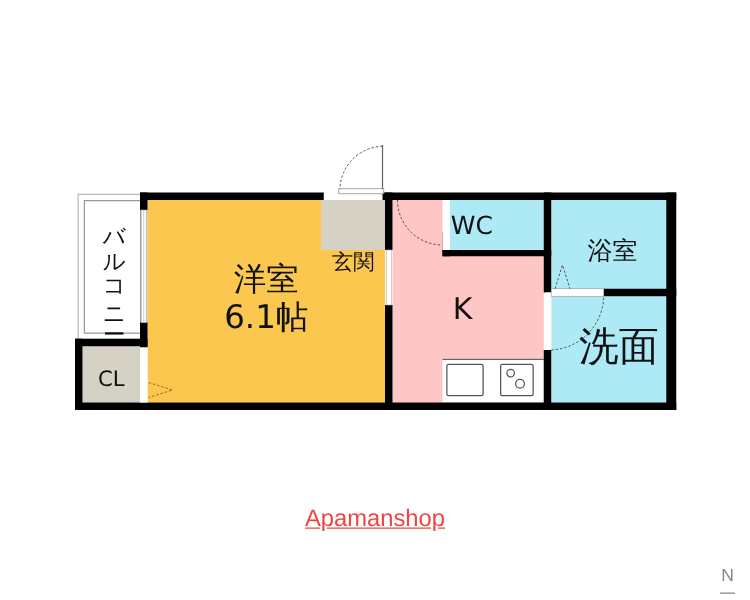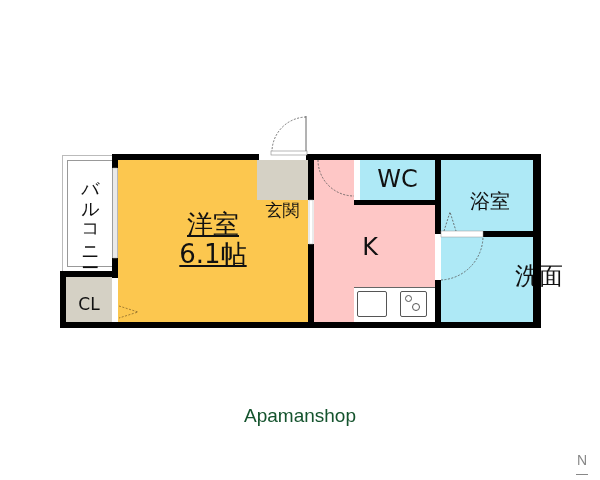--- a/index.html
+++ b/index.html
@@ -12,48 +12,48 @@
   svg { position:absolute; left:0; top:0; }
 </style>
 </head>
 <body>
 
 <div class="abs" style="left:62px;top:155px;width:56px;height:117px;border:1px solid #bbb;background:#fff;"></div>
 <div class="abs" style="left:67px;top:160px;width:46px;height:107px;border:1px solid #999;background:#fff;"></div>
 <div class="room-label" style="left:67px;top:160px;width:46px;height:107px;writing-mode:vertical-rl;font-size:18px;letter-spacing:2px;">バルコニー</div>
 
 <div class="abs" style="left:118px;top:160px;width:190px;height:162px;background:#fcc74f;"></div>
-<div class="room-label" style="left:118px;top:195px;width:190px;height:90px;flex-direction:column;font-size:26px;text-decoration:underline;">
+<div class="room-label" style="left:118px;top:195px;width:190px;height:90px;flex-direction:column;font-size:26px;">
   <span>洋室</span>
   <span>6.1帖</span>
 </div>
 
 <div class="abs" style="left:66px;top:277px;width:46px;height:45px;background:#d5d1c5;"></div>
 <div class="room-label" style="left:66px;top:277px;width:46px;height:55px;font-size:17px;">CL</div>
 
 <div class="abs" style="left:257px;top:160px;width:51px;height:40px;background:#d5d1c5;"></div>
 <div class="room-label" style="left:257px;top:160px;width:51px;height:40px;font-size:17px;margin-top:31px;">玄関</div>
 
 <div class="abs" style="left:314px;top:160px;width:121px;height:162px;background:#fec7c6;"></div>
 <div class="room-label" style="left:340px;top:225px;width:60px;height:45px;font-size:24px;">K</div>
 
 <div class="abs" style="left:354px;top:287px;width:81px;height:35px;background:#fff;border-top:1px solid #666;"></div>
 <div class="abs" style="left:357px;top:291px;width:30px;height:26px;border:1px solid #555;border-radius:2px;"></div>
 <div class="abs" style="left:400px;top:291px;width:27px;height:26px;border:1px solid #555;border-radius:2px;"></div>
 <div class="abs" style="left:405px;top:295px;width:7px;height:7px;border:1px solid #555;border-radius:50%;"></div>
 <div class="abs" style="left:412px;top:303px;width:8px;height:8px;border:1px solid #555;border-radius:50%;"></div>
 
 <div class="abs" style="left:360px;top:160px;width:75px;height:40px;background:#aee9f6;"></div>
-<div class="room-label" style="left:360px;top:160px;width:75px;height:40px;font-size:24px;">WC</div>
+<div class="room-label" style="left:340px;top:160px;width:75px;height:40px;font-size:20px;">WC</div>
 
 <div class="abs" style="left:441px;top:160px;width:92px;height:73px;background:#aee9f6;"></div>
 <div class="room-label" style="left:441px;top:176px;width:98px;height:50px;font-size:20px;font-family:Liberation Serif, serif;">浴室</div>
 
 <div class="abs" style="left:441px;top:237px;width:92px;height:85px;background:#aee9f6;"></div>
-<div class="room-label" style="left:461px;top:252px;width:92px;height:50px;font-size:24px;padding-left:32px;">洗面</div>
+<div class="room-label" style="left:417px;top:252px;width:92px;height:50px;font-size:32px;padding-left:32px;">洗面</div>
 
 <div class="wall" style="left:112px;top:154px;width:147px;height:6px;"></div>
 <div class="wall" style="left:306px;top:154px;width:235px;height:6px;"></div>
 <div class="wall" style="left:60px;top:322px;width:481px;height:6px;"></div>
 <div class="wall" style="left:60px;top:271px;width:6px;height:57px;"></div>
 <div class="wall" style="left:60px;top:271px;width:58px;height:6px;"></div>
 <div class="wall" style="left:112px;top:154px;width:6px;height:14px;"></div>
 <div class="wall" style="left:112px;top:258px;width:6px;height:20px;"></div>
 <div class="wall" style="left:308px;top:154px;width:6px;height:46px;"></div>
 <div class="wall" style="left:308px;top:244px;width:6px;height:84px;"></div>
@@ -81,16 +81,16 @@
   <rect x="112" y="278" width="6" height="44" fill="#fff"></rect>
   <path d="M119 306 L138 312 L119 318" fill="none" stroke="#8a6a2a" stroke-width="0.8" stroke-dasharray="2,1.5"></path>
 
   <rect x="436" y="234" width="5" height="46" fill="#fff"></rect>
   <path d="M441 280 A44 44 0 0 0 483 237" fill="none" stroke="#555" stroke-width="0.8" stroke-dasharray="2,1.5"></path>
 
   <rect x="441" y="231" width="42" height="6" fill="#fff" stroke="#999" stroke-width="0.5"></rect>
   <path d="M444 231 L450 212 L456 231" fill="none" stroke="#555" stroke-width="0.8" stroke-dasharray="2,1.5"></path>
 </svg>
 
-<div class="abs" style="left:200px;top:405px;width:200px;text-align:center;font-family:'Liberation Sans', sans-serif;font-size:19px;color:#14532d;">Apamanshop</div>
+<div class="abs" style="left:200px;top:405px;width:200px;text-align:center;font-family:'Liberation Sans', sans-serif;font-size:19px;color:#ef4444;text-decoration:underline;">Apamanshop</div>
 
 <div class="abs" style="left:575px;top:452px;width:14px;text-align:center;font-family:'Liberation Sans', sans-serif;font-size:14px;color:#888;">N</div>
 <div class="abs" style="left:576px;top:474px;width:12px;height:1px;background:#888;"></div>
 
 </body></html>

